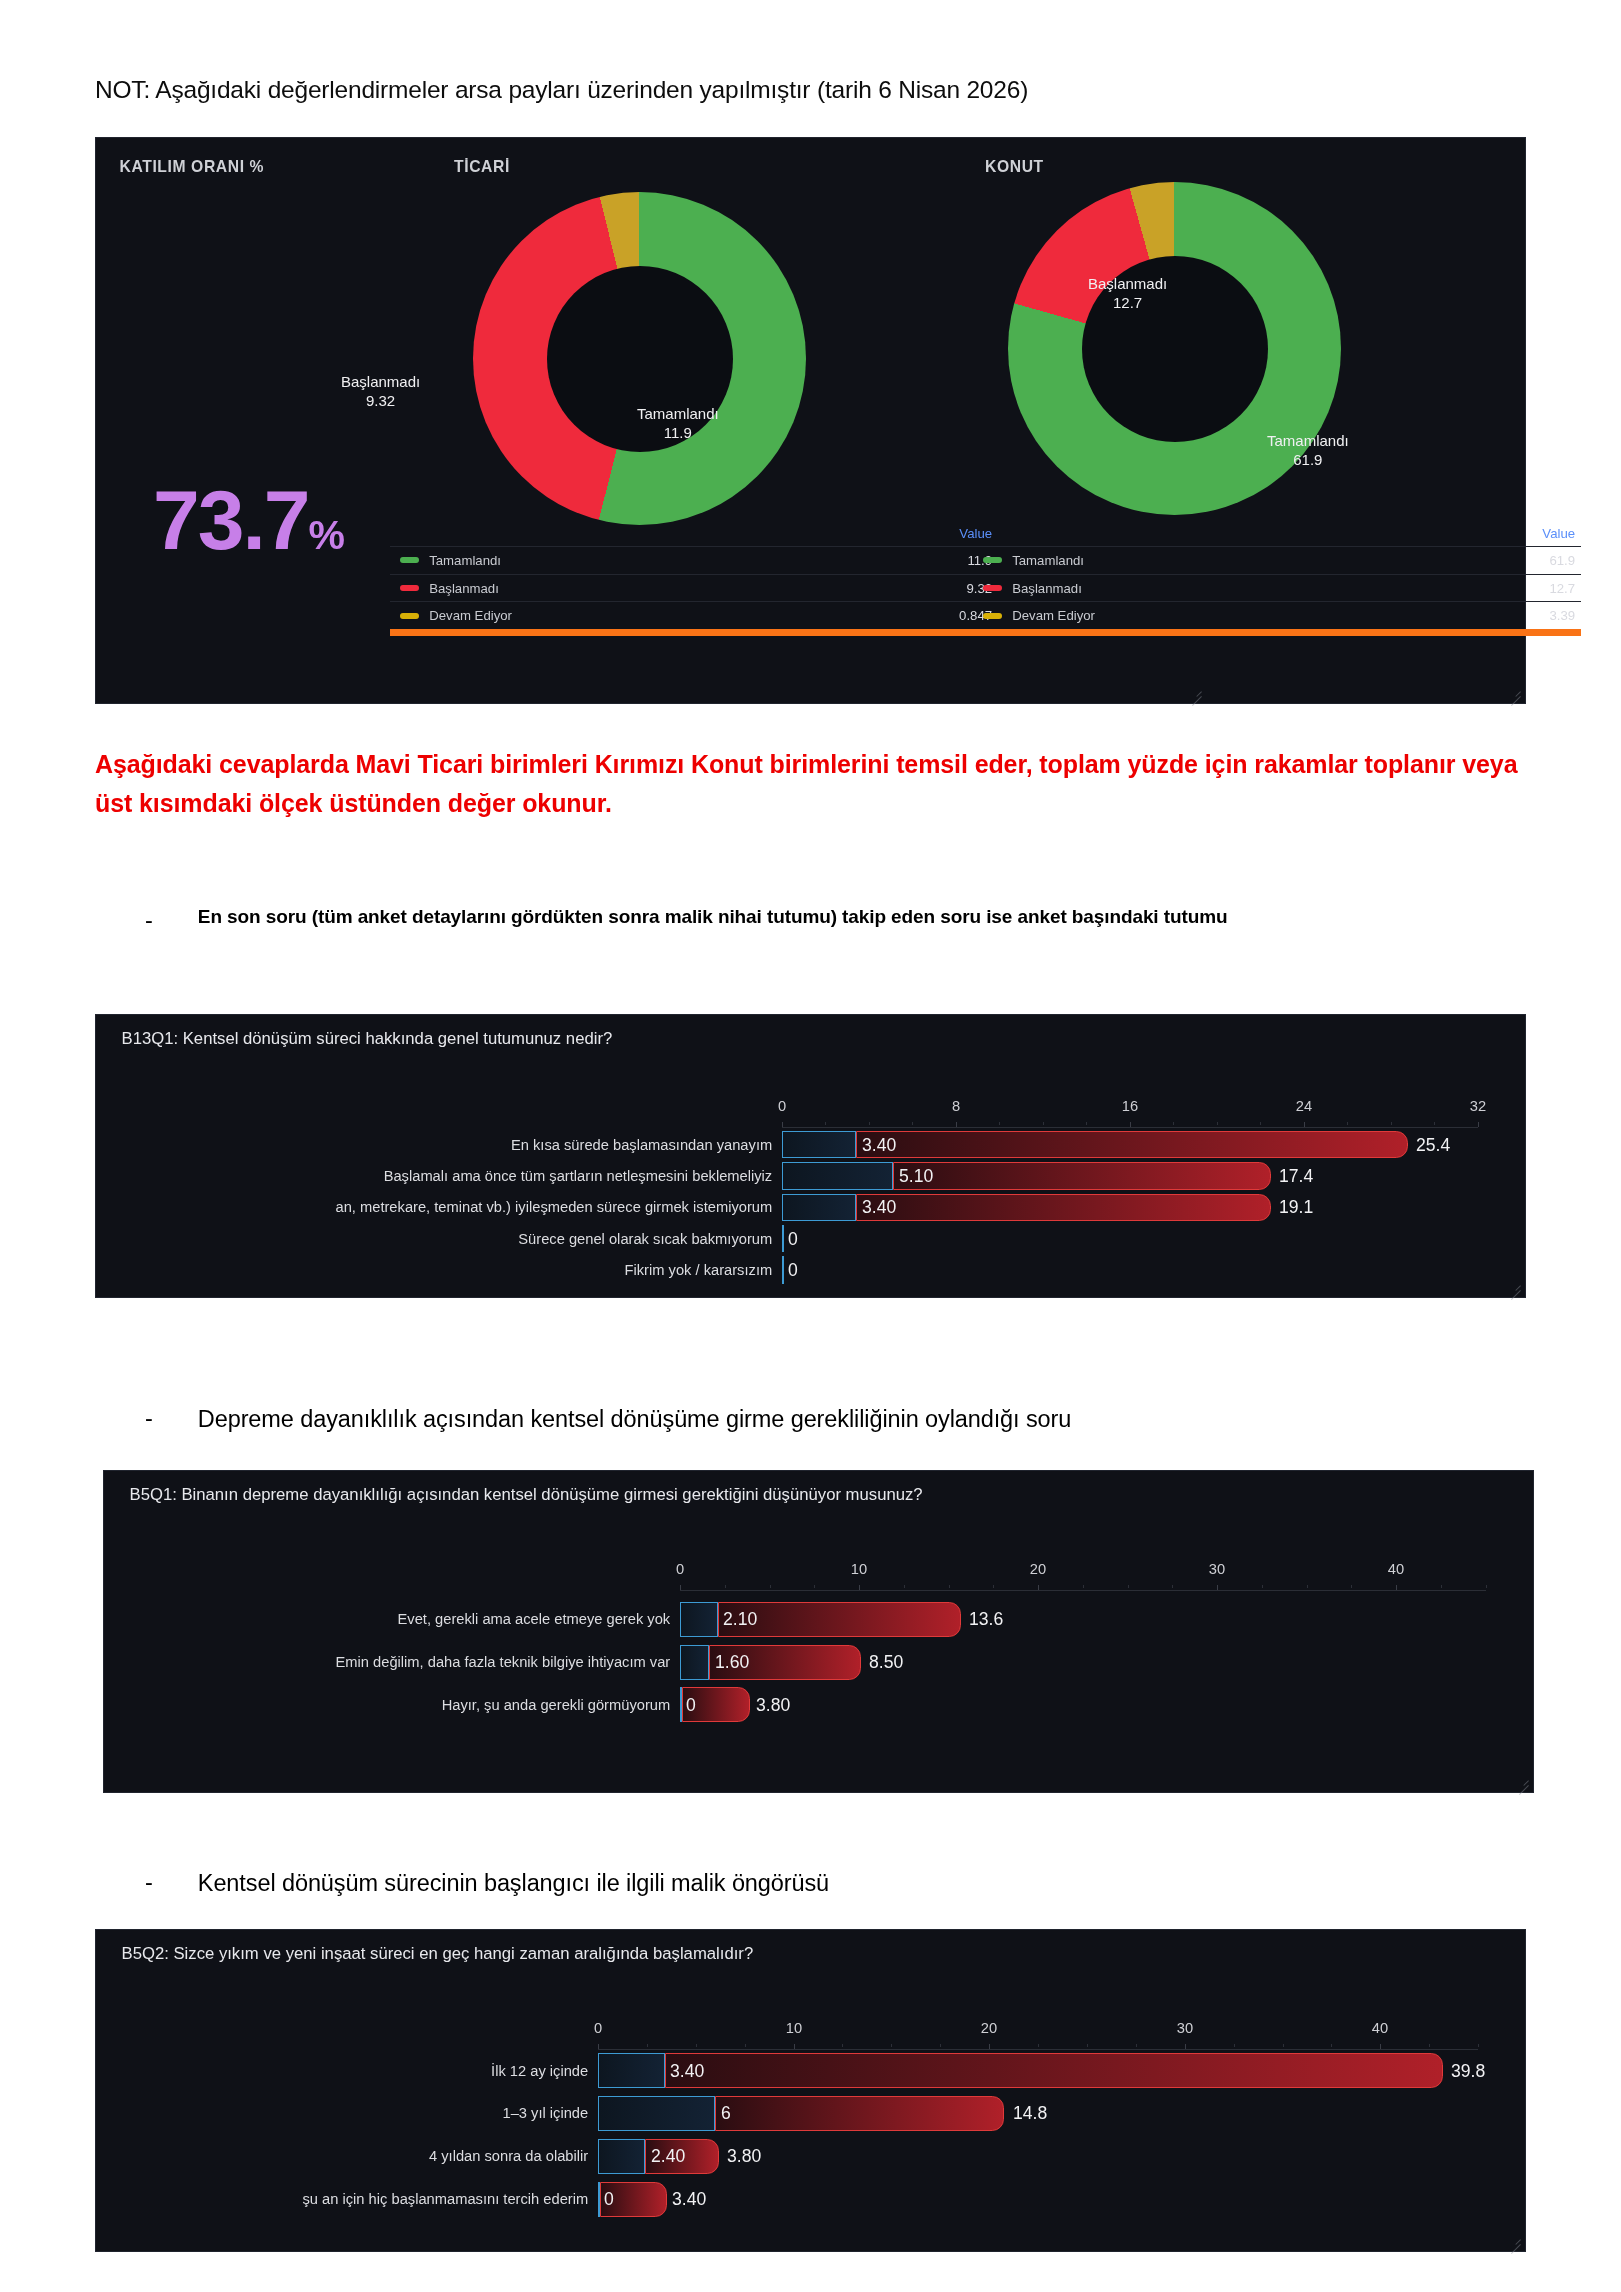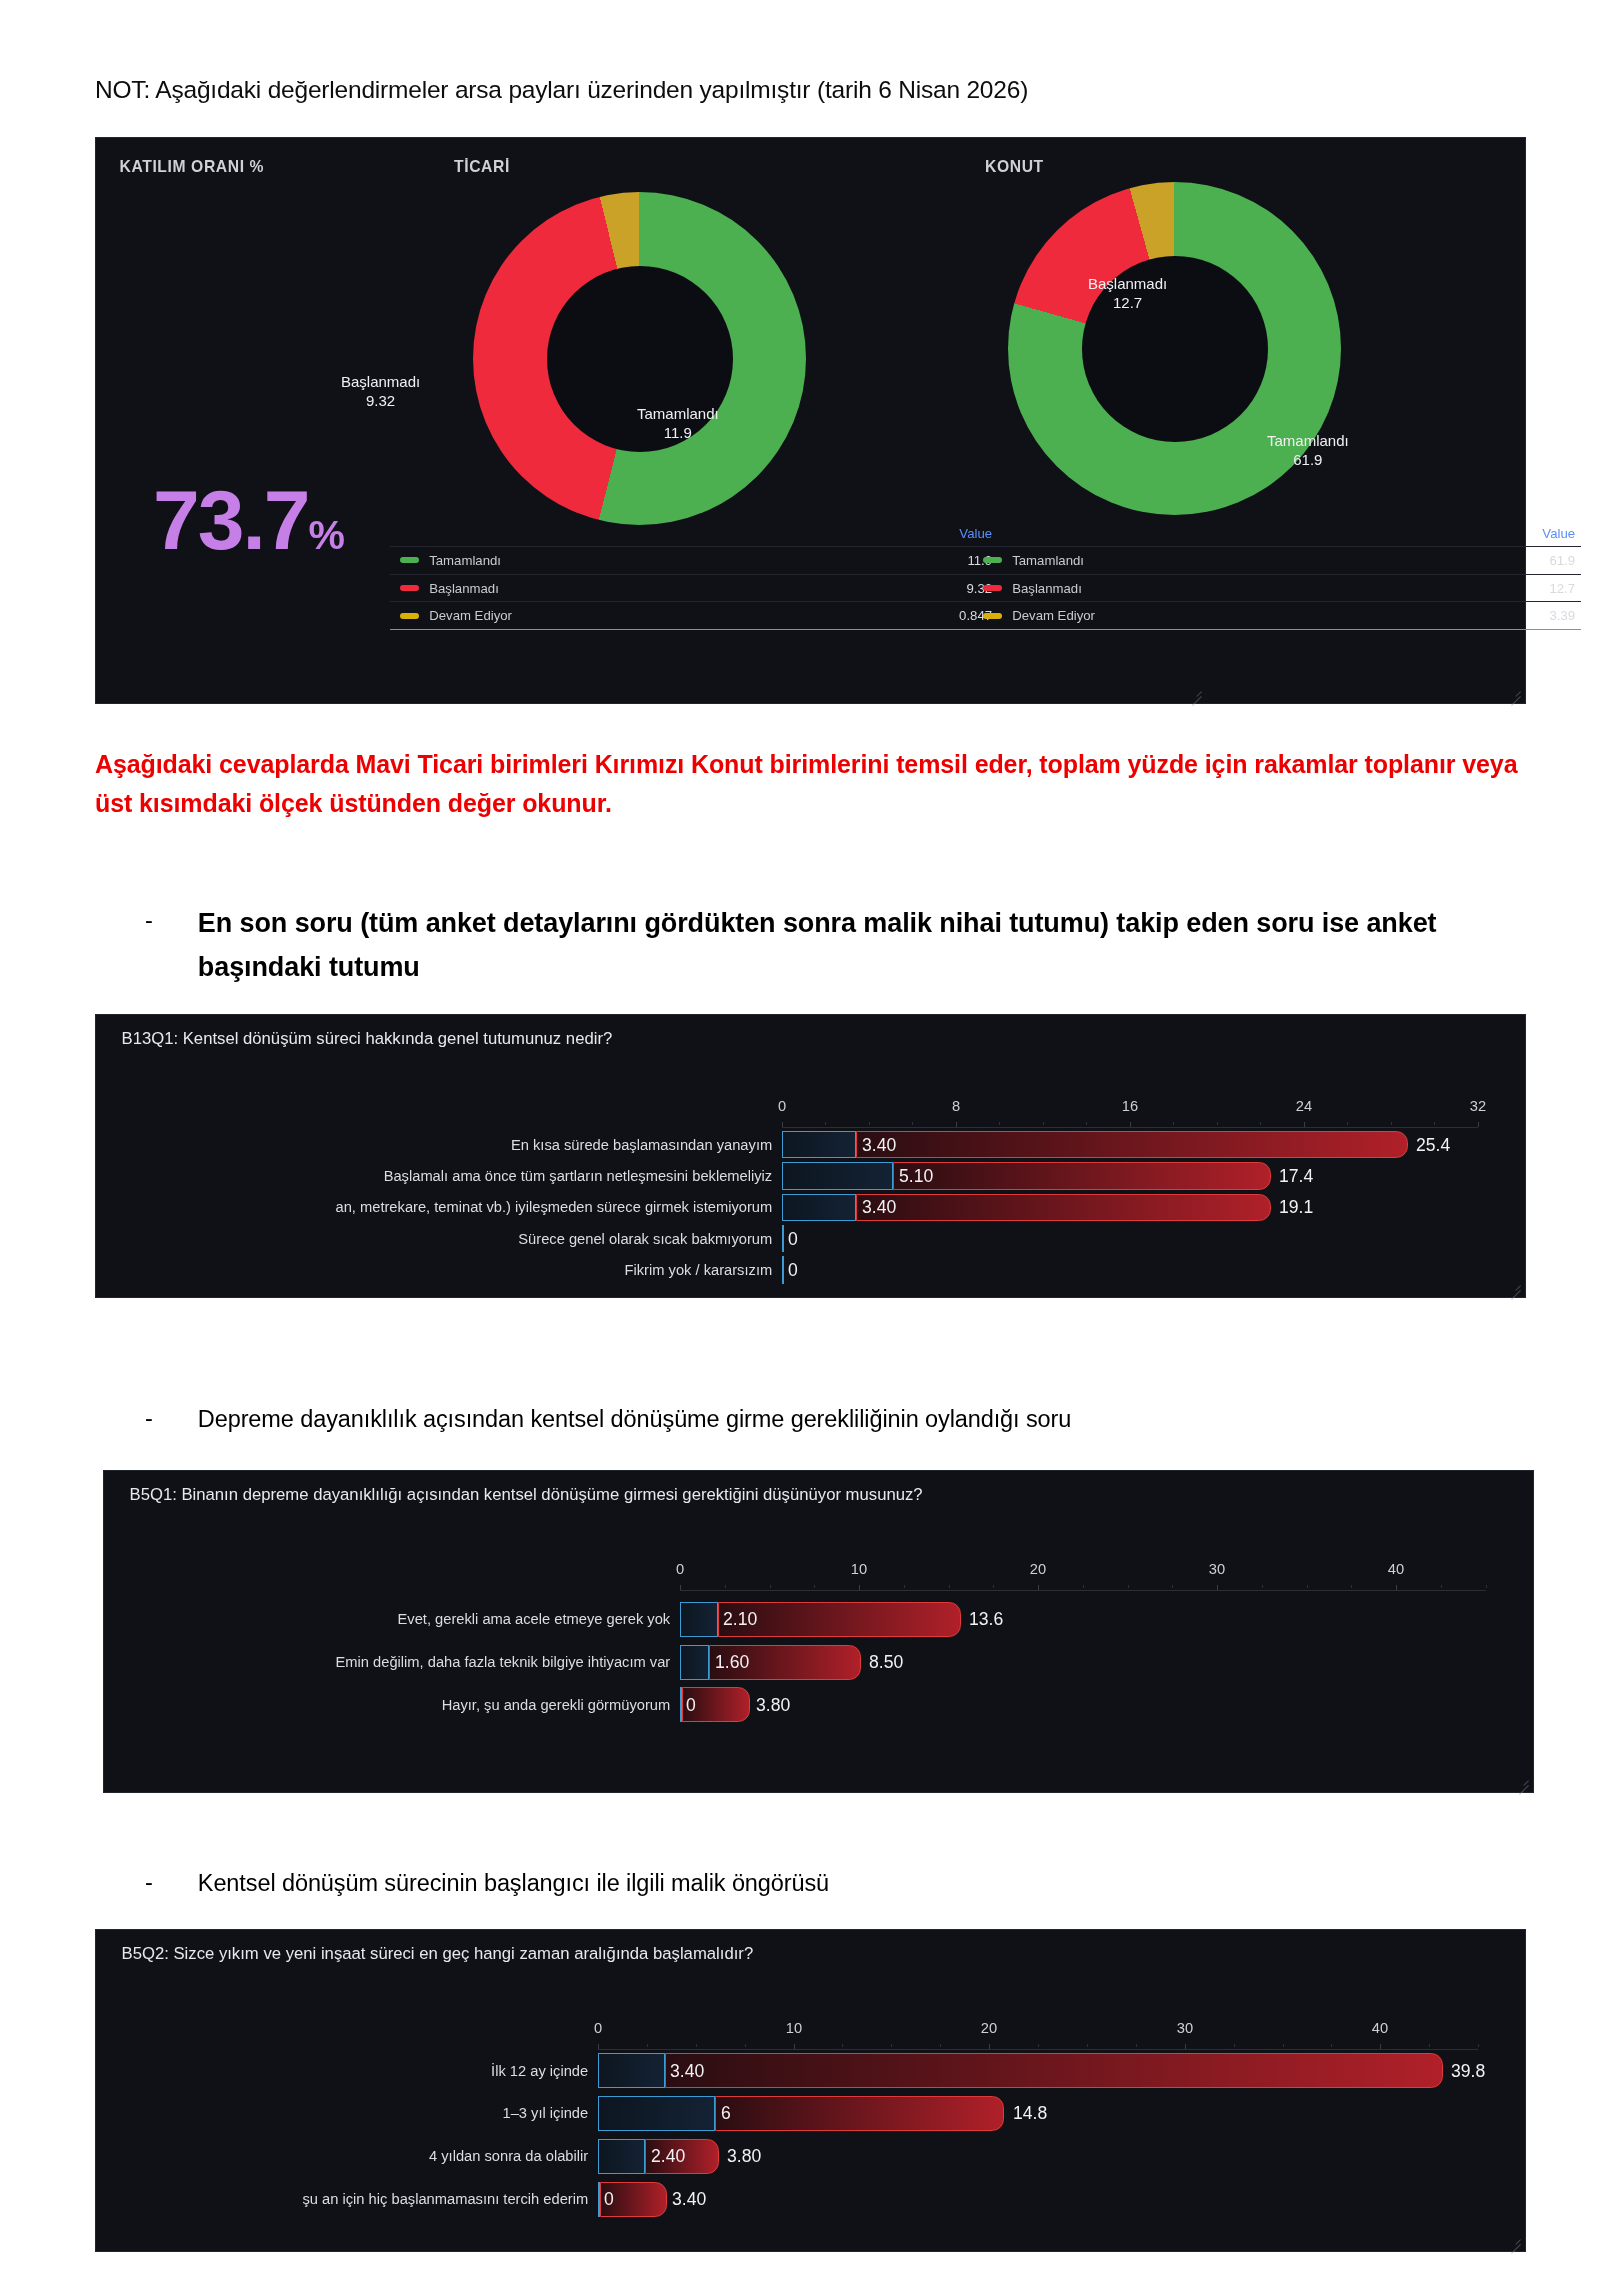--- a/index.html
+++ b/index.html
@@ -24,21 +24,21 @@
     position:absolute; left:95px; top:745px; width:1431px;
     font-size:25px; font-weight:bold; color:#ed0000; line-height:1.55;
     letter-spacing:-0.1px;
   }
   .bullet {
     position:absolute; display:flex; gap:45px; align-items:flex-start;
   }
   .bullet .dash { font-size:23.5px; line-height:1.55; }
   .bullet .btext { font-size:23.5px; line-height:1.62; letter-spacing:-0.1px; }
   .bullet.b1 { left:145px; top:902px; width:1392px; }
-  .bullet.b1 .btext { font-weight:bold; font-size:27px; }
+  .bullet.b1 .btext { font-weight:bold; font-size:19px; }
   .bullet.b2 { left:145px; top:1400px; width:1392px; }
   .bullet.b3 { left:145px; top:1864px; width:1392px; }
 
   
   .panel {
     position:absolute;
     background:#0f1117;
     border:1px solid #20242e;
     color:#d8d9dd;
   }
@@ -94,21 +94,21 @@
   #legend-konut  { left:877px; top:388px; }
   .legend .lg-head {
     display:flex; justify-content:flex-end; color:#5b8ff9;
     padding:0 5.9px 4.9px 0; font-size:13.2px;
   }
   .legend .lg-row {
     display:flex; align-items:center; gap:9.8px;
     border-top:1px solid #23262f; padding:5.9px 5.9px 5.9px 9.8px;
     color:#c9cbd1;
   }
-  .legend .lg-row:last-child { border-bottom:1px solid #f97316; }
+  .legend .lg-row:last-child { border-bottom:7px solid #f97316; }
   .legend .swatch { width:19.6px; height:5.9px; border-radius:2.9px; flex:0 0 auto; }
   .legend .lg-name { flex:1 1 auto; }
   .legend .lg-val { color:#d9dae0; }
 
   
   .chart-panel { color:#e3e4e8; }
   .chart-title {
     position:absolute; left:25.5px; top:13.7px;
     font-size:16.7px; color:#e8e9ed; font-weight:normal; white-space:nowrap;
   }

